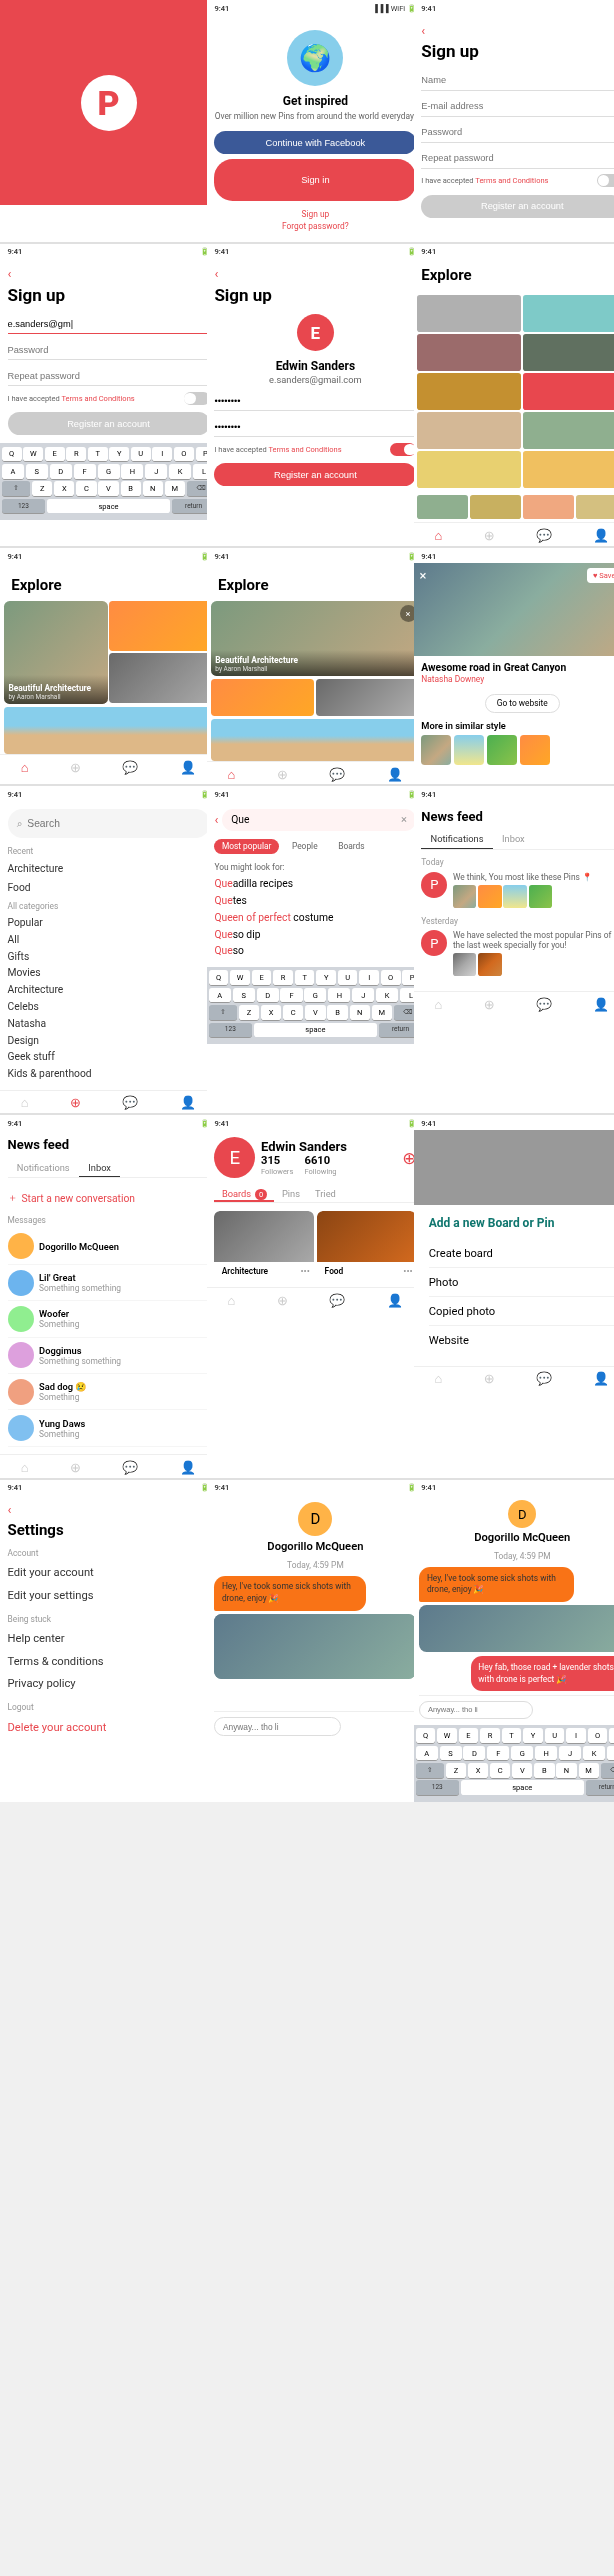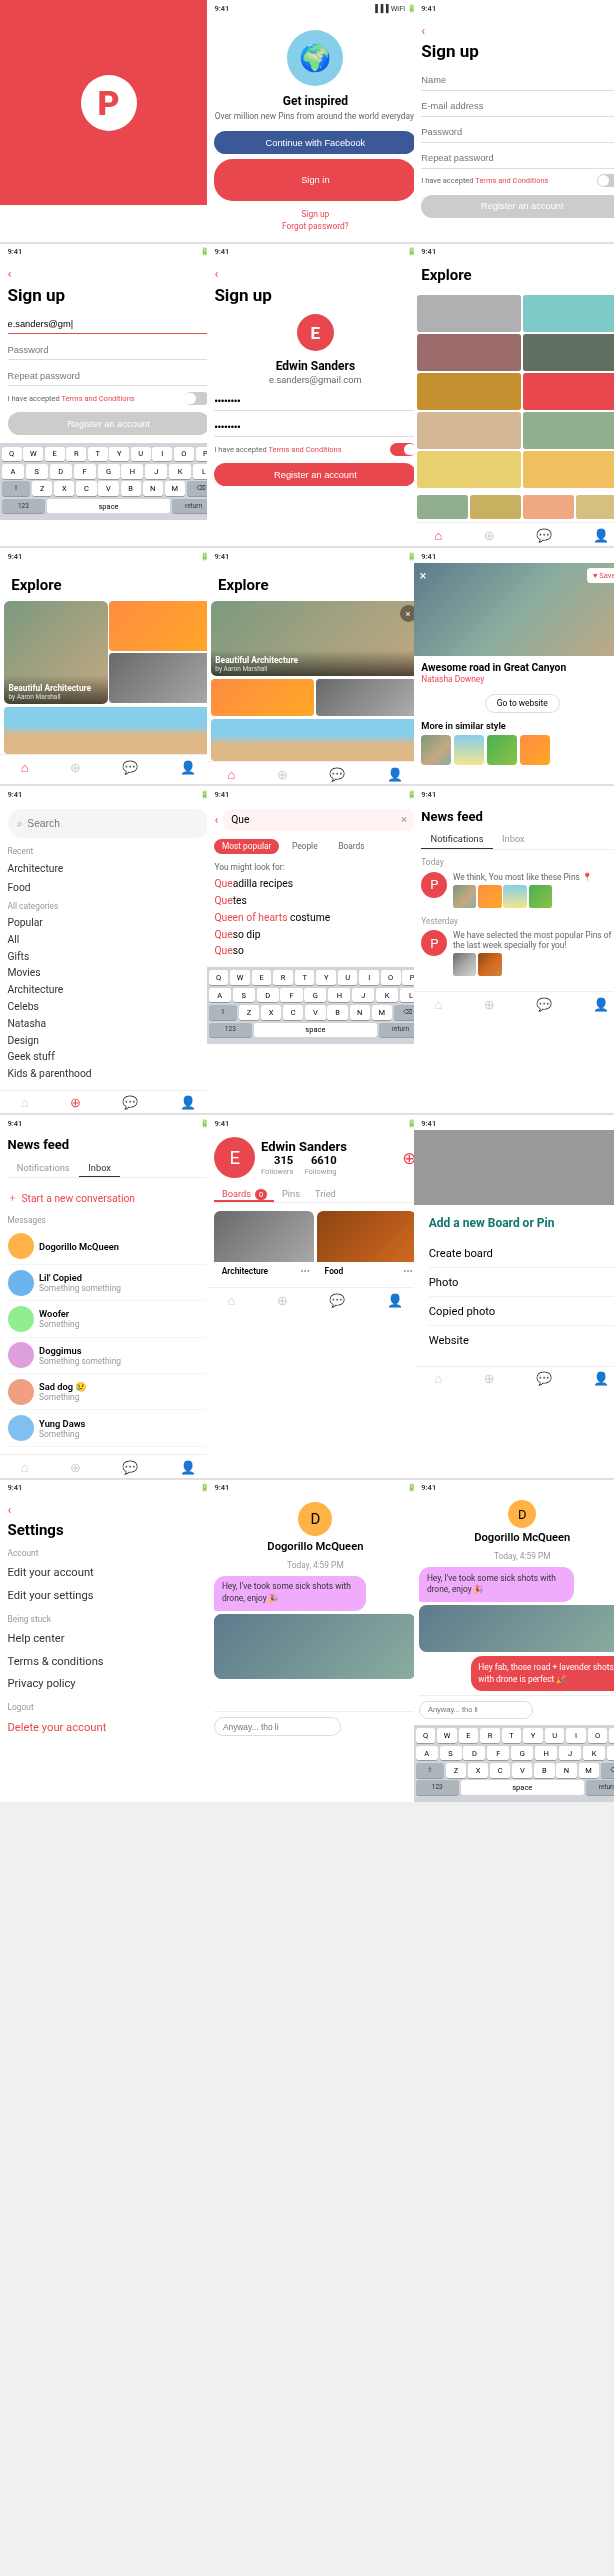--- a/index.html
+++ b/index.html
@@ -368,21 +368,21 @@
       border-radius: 50%;
       background: #e8474e;
       display: flex;
       align-items: center;
       justify-content: center;
       color: white;
       font-size: 18.7px;
     }
     .profile-name { font-size: 13px; font-weight: 700; }
     .profile-stats { display: flex; gap: 11.2px; }
-    .profile-stat { text-align: right; }
+    .profile-stat { text-align: left; }
     .stat-num { font-size: 11.2px; font-weight: 700; }
     .stat-label { font-size: 7.5px; color: #999; }
     .profile-tabs {
       display: flex;
       border-bottom: 0.9px solid #eee;
       margin-bottom: 7.5px;
     }
     .p-tab { font-size: 9.3px; padding: 3.7px 7.5px; cursor: pointer; color: #999; position: relative; }
     .p-tab.active { color: #e8474e; }
     .p-tab.active::after { content: ''; position: absolute; bottom: 0; left: 0; right: 0; height: 1.9px; background: #e8474e; }
@@ -443,21 +443,21 @@
     .chat-time { font-size: 8.4px; color: #999; text-align: center; margin-bottom: 5.6px; }
     .chat-bubble {
       max-width: 75%;
       padding: 5.6px 7.5px;
       border-radius: 11.2px;
       font-size: 8.4px;
       margin-bottom: 3.7px;
       line-height: 1.4;
     }
     .bubble-received {
-      background: #f0abfc;
+      background: #f97316;
       color: #333;
       border-bottom-left-radius: 1.9px;
     }
     .bubble-sent {
       background: #e8474e;
       color: white;
       border-bottom-right-radius: 1.9px;
       margin-left: auto;
     }
     .chat-img-bubble {
@@ -875,21 +875,21 @@
         <div class="q-tab">Boards</div>
       </div>
       <div class="query-suggest">You might look for:</div>
       <div class="suggest-item">
         <span class="highlight">Que</span>adilla recipes
       </div>
       <div class="suggest-item">
         <span class="highlight">Que</span>tes
       </div>
       <div class="suggest-item">
-        <span class="highlight">Queen of hearts</span> costume
+        <span class="highlight">Queen of perfect</span> costume
       </div>
       <div class="suggest-item">
         <span class="highlight">Que</span>so dip
       </div>
       <div class="suggest-item">
         <span class="highlight">Que</span>so
       </div>
     </div>
     <div class="keyboard">
       <div class="kb-row">
@@ -1004,21 +1004,21 @@
       <div class="messages-section">Messages</div>
       <div class="convo-item">
         <div class="convo-avatar" style="background:#ffb347;"></div>
         <div>
           <div class="convo-name">Dogorillo McQueen</div>
         </div>
       </div>
       <div class="convo-item">
         <div class="convo-avatar" style="background:#6cb4ee;"></div>
         <div>
-          <div class="convo-name">Lil' Copied</div>
+          <div class="convo-name">Lil' Great</div>
           <div class="convo-msg">Something something</div>
         </div>
       </div>
       <div class="convo-item">
         <div class="convo-avatar" style="background:#90ee90;"></div>
         <div>
           <div class="convo-name">Woofer</div>
           <div class="convo-msg">Something</div>
         </div>
       </div>

